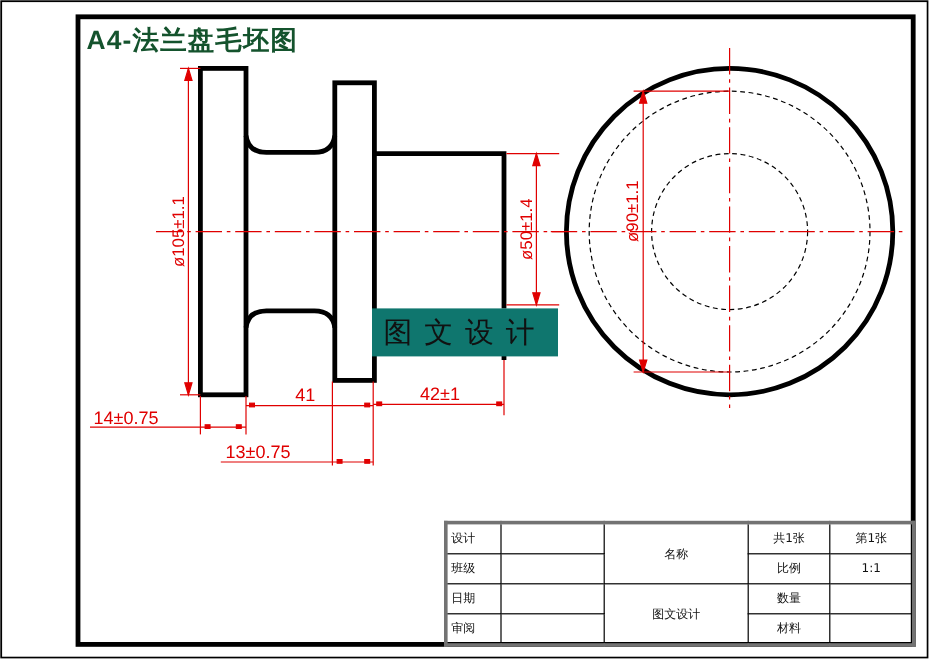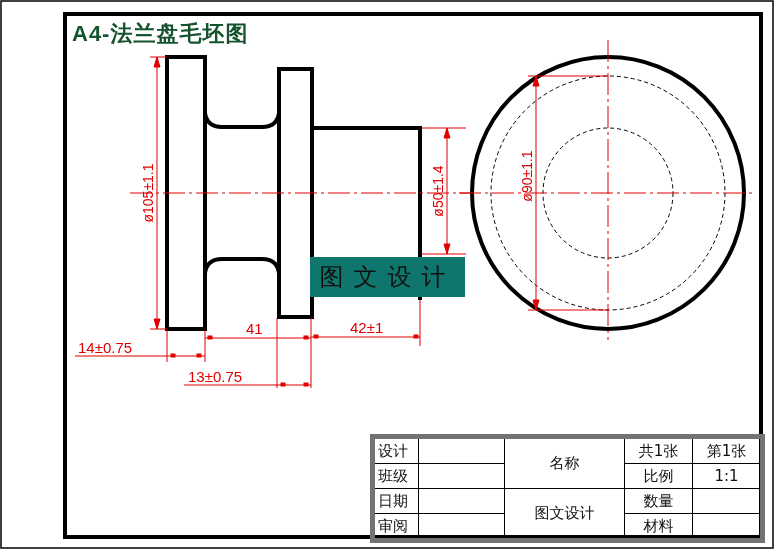--- a/index.html
+++ b/index.html
@@ -2,21 +2,21 @@
 <html><head>
 <meta charset="utf-8">
 <style>
   html, body { margin: 0; padding: 0; background: #ffffff; }
   body { width: 774px; height: 549px; position: relative; overflow: hidden; font-family: "DejaVu Sans", sans-serif; }
   .sheet { position: absolute; left: 0; top: 0; width: 774px; height: 549px; }
   svg text.dim { font-family: "Liberation Sans", sans-serif; fill: #e00000; font-size: 15px; }
   svg text.dimv { font-family: "Liberation Sans", sans-serif; fill: #e00000; font-size: 14px; }
   .title-text { position: absolute; left: 72px; top: 19px; color: #14532d; font-family: "Liberation Sans", sans-serif; font-weight: bold; font-size: 22px; letter-spacing: 1px; }
   .watermark { position: absolute; left: 310px; top: 257px; width: 155px; height: 40px; background: #0f766e; display: flex; align-items: center; justify-content: center; font-family: "DejaVu Serif", serif; font-size: 24px; letter-spacing: 10px; color: #111; }
-  table.titleblock { position: absolute; left: 370px; top: 434px; width: 390px; height: 102px; border-collapse: collapse; border: 5px solid #737373; font-family: "DejaVu Sans", sans-serif; font-size: 15px; color: #111; table-layout: fixed; }
+  table.titleblock { position: absolute; left: 370px; top: 434px; width: 390px; height: 102px; border-collapse: collapse; border: 3px solid #737373; font-family: "DejaVu Sans", sans-serif; font-size: 10px; color: #111; table-layout: fixed; }
   table.titleblock td { border: 1px solid #000; padding: 0; height: 24px; }
   td.c { text-align: center; }
   td.l { text-align: left; padding-left: 3px !important; }
 </style>
 </head>
 <body>
 
 <div class="sheet">
   <svg width="774" height="549" viewBox="0 0 774 549" xmlns="http://www.w3.org/2000/svg">
 

